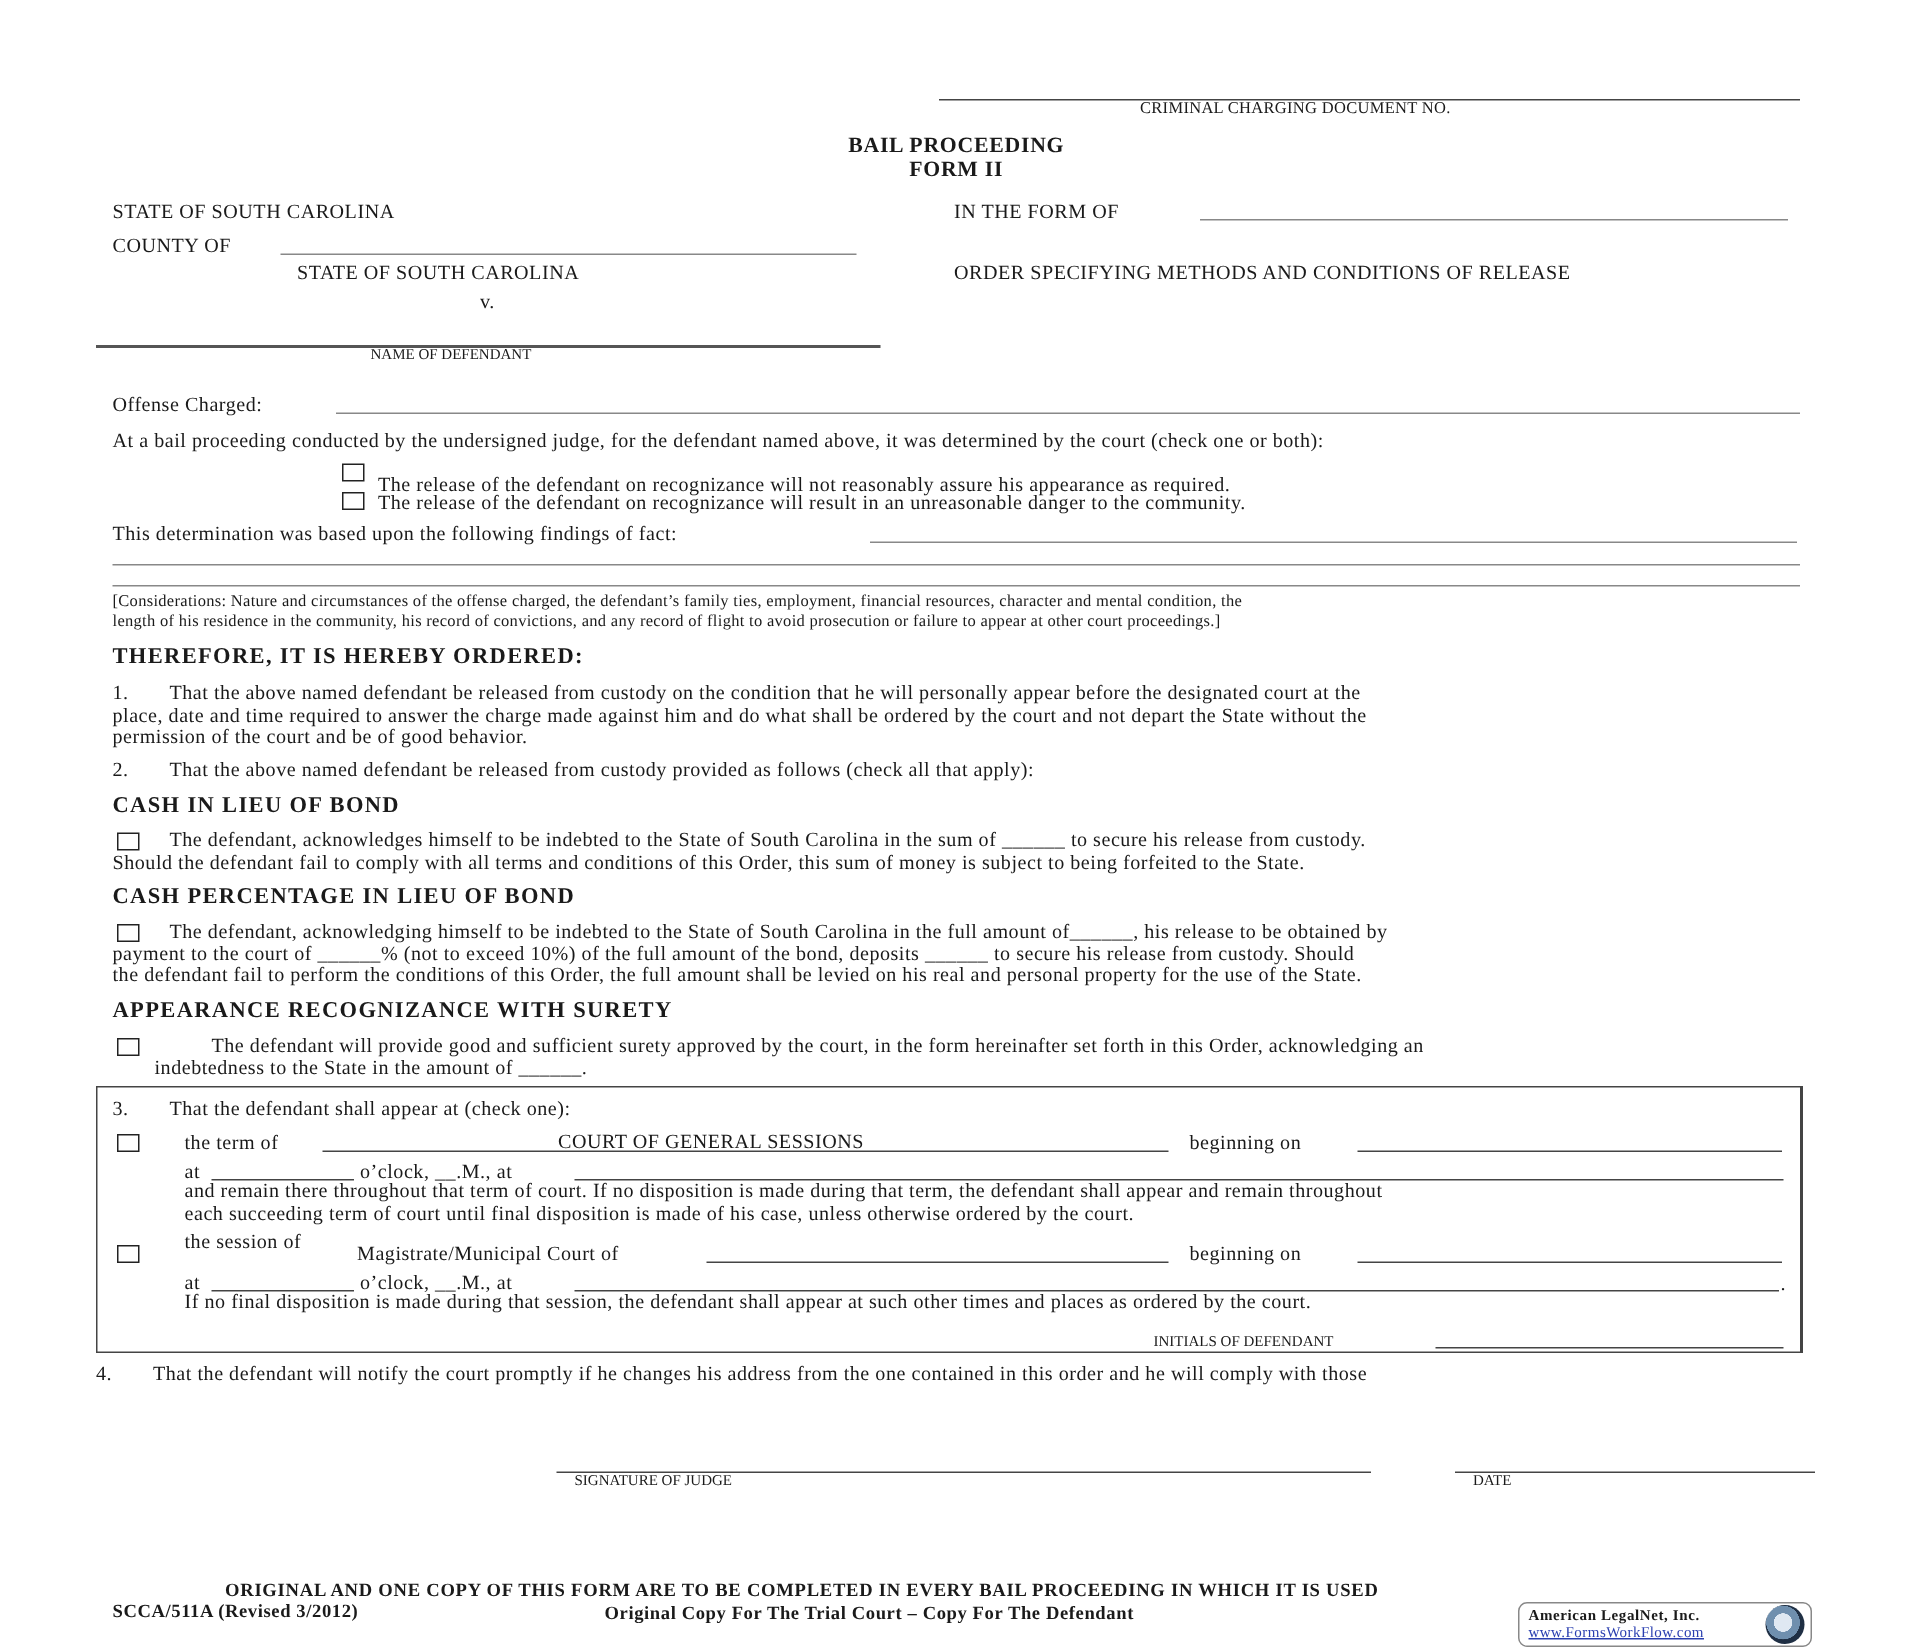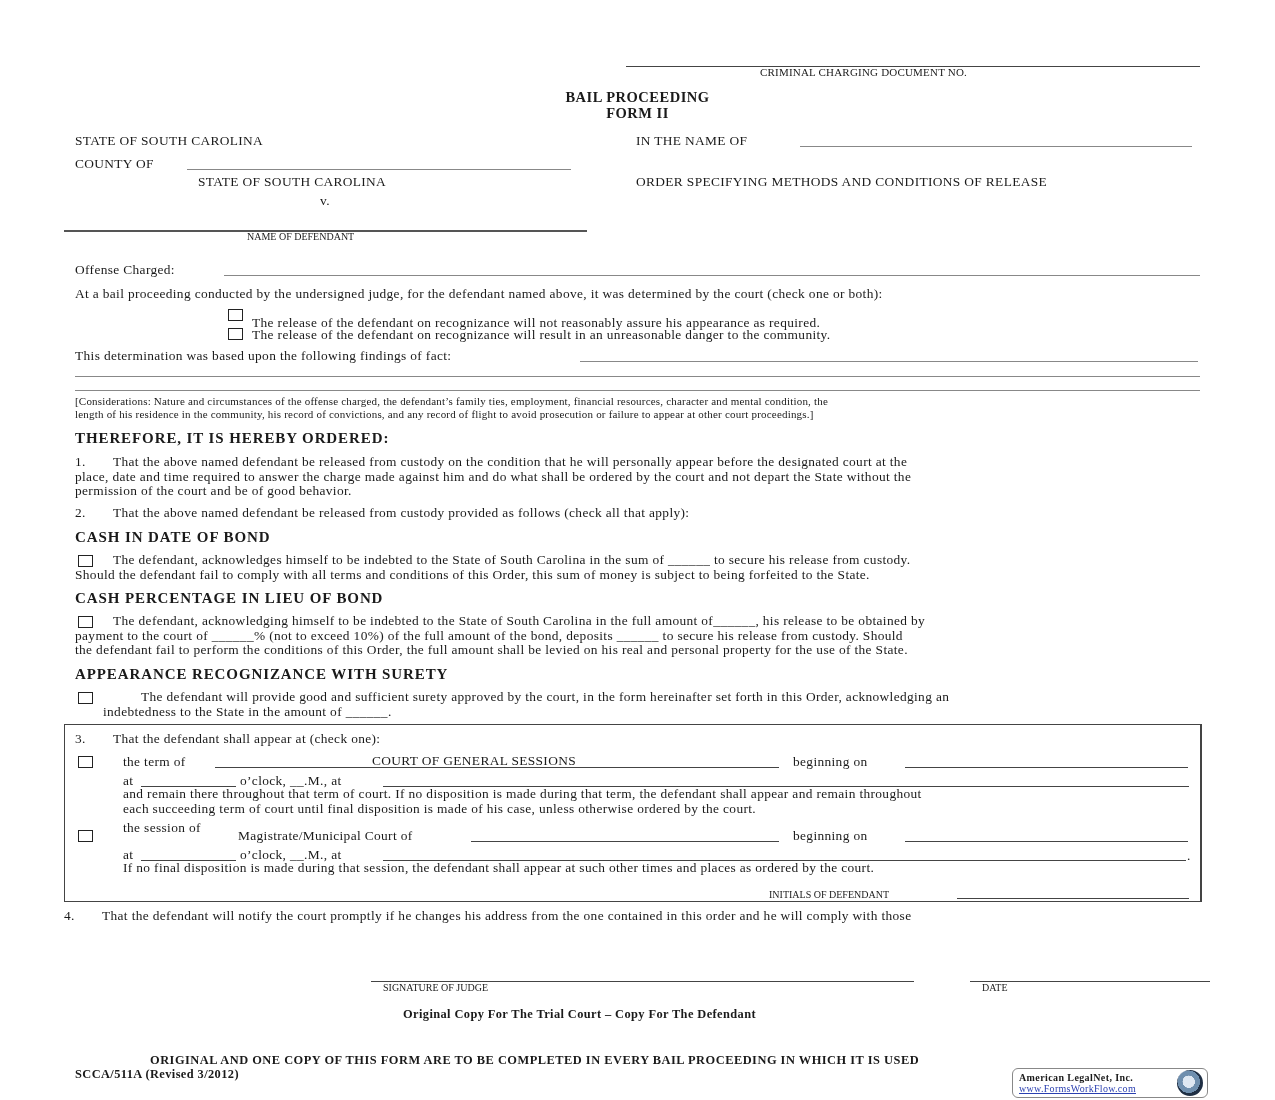--- a/index.html
+++ b/index.html
@@ -29,21 +29,21 @@
 
 <div class="rule" style="left:626px; top:66px; width:574px;"></div>
 <div class="abs t11" style="left:760px; top:66px;">CRIMINAL CHARGING DOCUMENT NO.</div>
 
 <div class="abs bold center" style="left:500px; top:89px; width:275px; font-size:14.5px; line-height:16px; letter-spacing:0.5px;">
   <div>BAIL PROCEEDING</div>
   <div>FORM II</div>
 </div>
 
 <div class="abs t13" style="left:75px; top:133px;">STATE OF SOUTH CAROLINA</div>
-<div class="abs t13" style="left:636px; top:133px;">IN THE NAME OF</div>
+<div class="abs t13" style="left:636px; top:133px;">IN THE FORM OF</div>
 <div class="rule light" style="left:800px; top:146px; width:392px;"></div>
 
 <div class="abs t13" style="left:75px; top:156px;">COUNTY OF</div>
 <div class="rule light" style="left:187px; top:169px; width:384px;"></div>
 
 <div class="abs t13" style="left:198px; top:174px;">STATE OF SOUTH CAROLINA</div>
 <div class="abs t13" style="left:636px; top:174px;">ORDER SPECIFYING METHODS AND CONDITIONS OF RELEASE</div>
 <div class="abs t13" style="left:320px; top:193px;">v.</div>
 
 <div class="rule thick" style="left:64px; top:230px; width:523px;"></div>
@@ -72,21 +72,21 @@
 <div class="para" style="left:75px; top:455px;">
   <div><span style="display:inline-block; width:38px;">1.</span><span>That the above named defendant be released from custody on the condition that he will personally appear before the designated court at the</span></div>
   <div>place, date and time required to answer the charge made against him and do what shall be ordered by the court and not depart the State without the</div>
   <div>permission of the court and be of good behavior.</div>
 </div>
 
 <div class="para" style="left:75px; top:506px;">
   <span style="display:inline-block; width:38px;">2.</span><span>That the above named defendant be released from custody provided as follows (check all that apply):</span>
 </div>
 
-<div class="abs hdr" style="left:75px; top:529px;">CASH IN DATE OF BOND</div>
+<div class="abs hdr" style="left:75px; top:529px;">CASH IN LIEU OF BOND</div>
 <div class="cb" style="left:78px; top:555px;"></div>
 <div class="para" style="left:75px; top:553px;">
   <div style="padding-left:38px;">The defendant, acknowledges himself to be indebted to the State of South Carolina in the sum of ______ to secure his release from custody.</div>
   <div>Should the defendant fail to comply with all terms and conditions of this Order, this sum of money is subject to being forfeited to the State.</div>
 </div>
 
 <div class="abs hdr" style="left:75px; top:590px;">CASH PERCENTAGE IN LIEU OF BOND</div>
 <div class="cb" style="left:78px; top:616px;"></div>
 <div class="para" style="left:75px; top:614px;">
   <div style="padding-left:38px;">The defendant, acknowledging himself to be indebted to the State of South Carolina in the full amount of______, his release to be obtained by</div>
@@ -146,19 +146,19 @@
   <div><span style="display:inline-block; width:38px;">4.</span><span>That the defendant will notify the court promptly if he changes his address from the one contained in this order and he will comply with those</span></div>
 </div>
 
 <div class="rule" style="left:371px; top:981px; width:543px;"></div>
 <div class="abs t10" style="left:383px; top:982px;">SIGNATURE OF JUDGE</div>
 <div class="rule" style="left:970px; top:981px; width:240px;"></div>
 <div class="abs t10" style="left:982px; top:982px;">DATE</div>
 
 <div class="abs bold" style="left:150px; top:1053px; font-size:12.4px; letter-spacing:0.5px;">ORIGINAL AND ONE COPY OF THIS FORM ARE TO BE COMPLETED IN EVERY BAIL PROCEEDING IN WHICH IT IS USED</div>
 <div class="abs bold" style="left:75px; top:1067px; font-size:12.4px; letter-spacing:0.4px;">SCCA/511A (Revised 3/2012)</div>
-<div class="abs bold" style="left:403px; top:1007px; font-size:12.4px; letter-spacing:0.4px;">Original Copy For The Trial Court – Copy For The Defendant</div>
+<div class="abs bold" style="left:403px; top:1068px; font-size:12.4px; letter-spacing:0.4px;">Original Copy For The Trial Court – Copy For The Defendant</div>
 
 <div class="logo">
   <span class="co">American LegalNet, Inc.</span>
   <span class="url">www.FormsWorkFlow.com</span>
   <span class="globe"></span>
 </div>
 
 </body></html>

